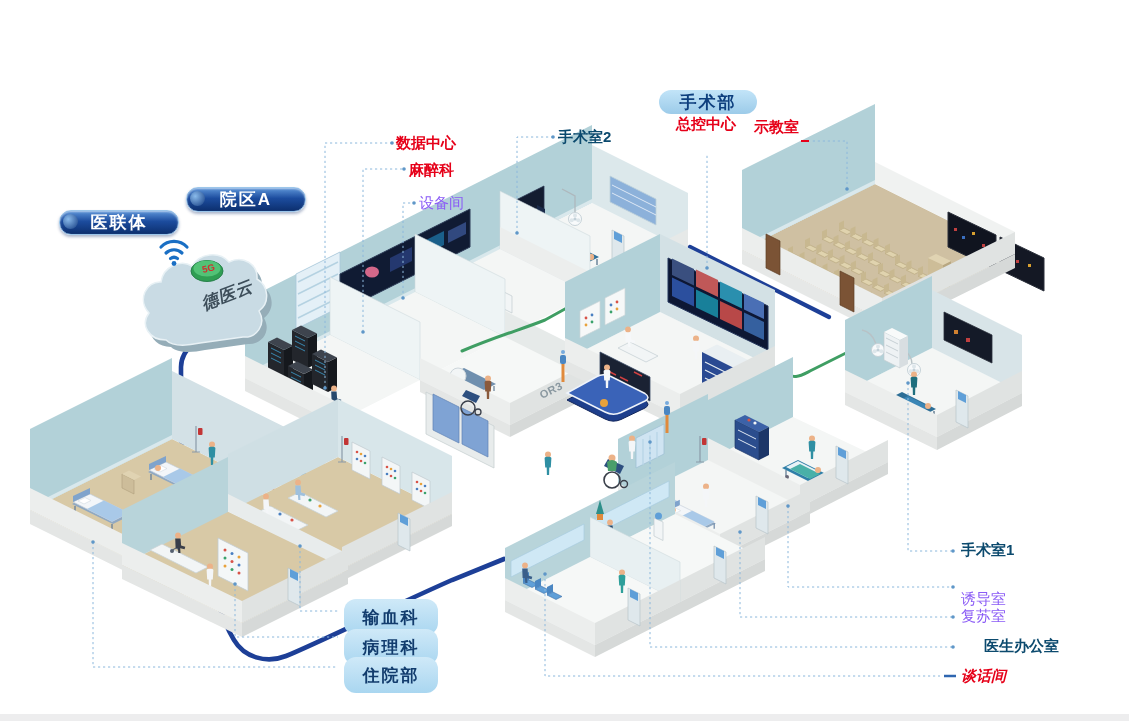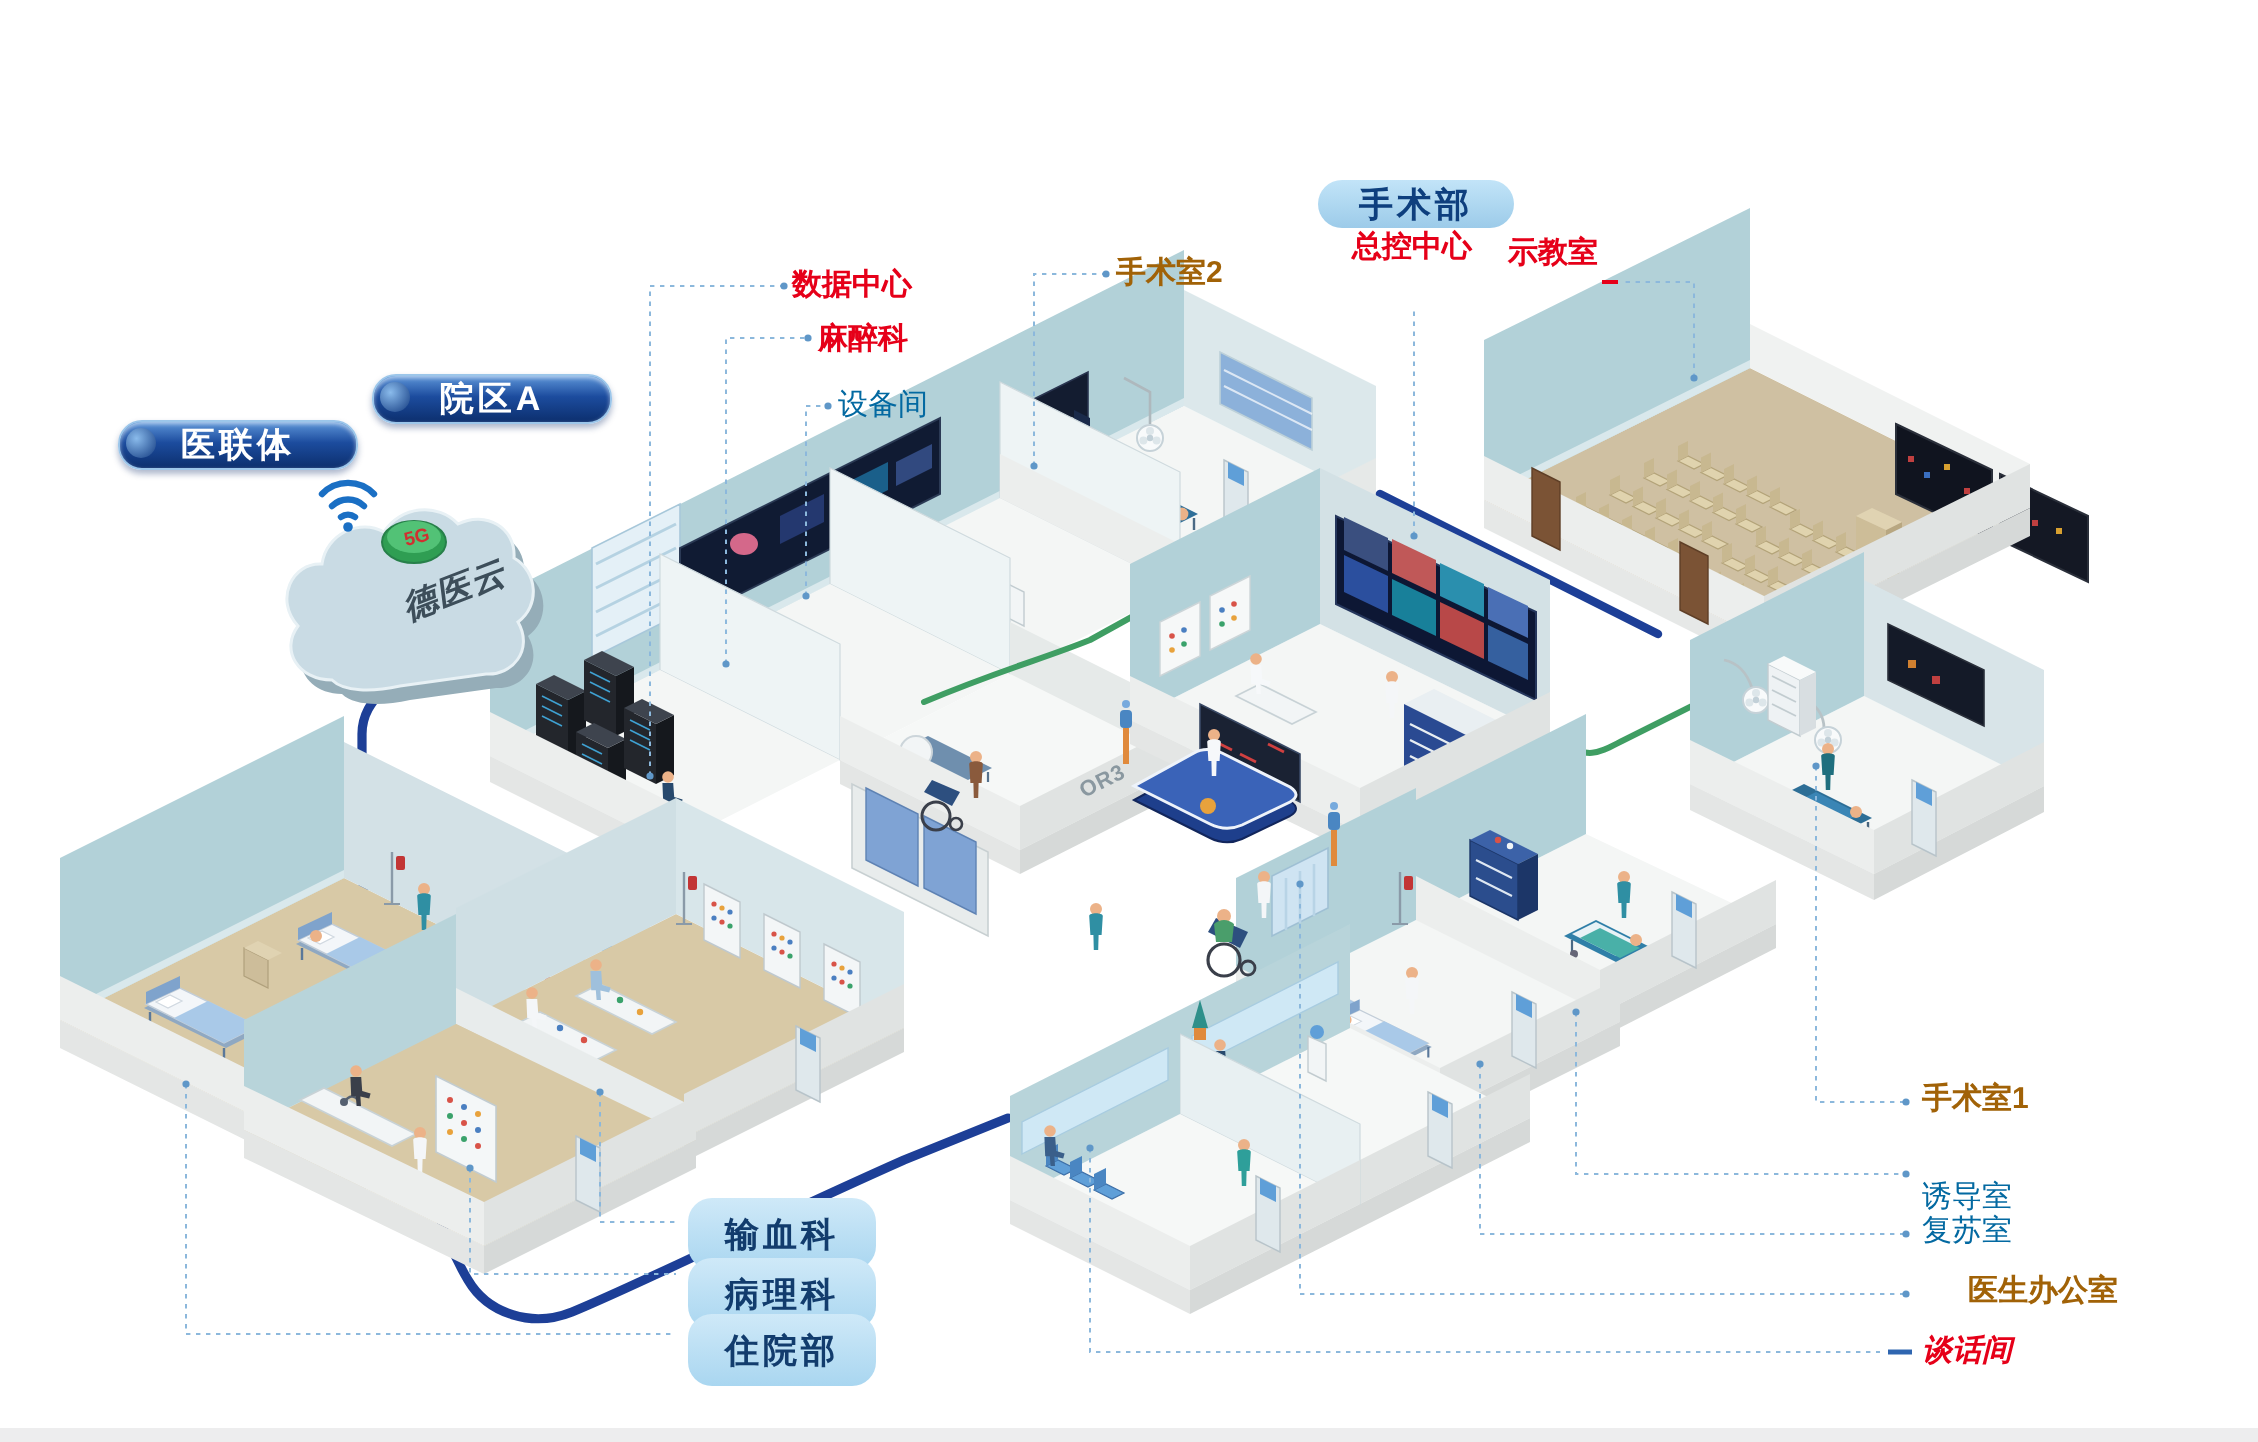--- a/index.html
+++ b/index.html
@@ -1,22 +1,22 @@
 <!DOCTYPE html>
 <html><head>
 <meta charset="utf-8">
 <style>
   html,body{margin:0;padding:0;background:#fff;}
   #stage{position:relative;width:1129px;height:721px;overflow:hidden;background:#ffffff;
          font-family:"Liberation Sans",sans-serif;}
   #scene{position:absolute;left:0;top:0;}
   .label{position:absolute;font-size:15px;font-weight:bold;white-space:nowrap;line-height:18px;}
   .label.red{color:#e60019;text-align:center;}
-  .label.dark{color:#a16207;}
-  .label.gray{color:#0369a1;font-weight:normal;}
+  .label.dark{color:#0c4a6e;}
+  .label.gray{color:#8b5cf6;font-weight:normal;}
   .pill{position:absolute;display:flex;align-items:center;justify-content:center;
         font-size:17px;font-weight:bold;letter-spacing:2px;border-radius:12px;}
   .pill.navy{width:118px;height:23px;color:#ffffff;
         background:linear-gradient(180deg,#5c94d8 0%,#1c4c9e 45%,#0c2f6e 100%);
         border:1px solid #9cc6ea;box-shadow:inset 0 1px 2px rgba(255,255,255,.55),0 2px 3px rgba(20,50,110,.35);}
   .pill.navy::before{content:"";position:absolute;left:3px;top:3px;width:15px;height:15px;border-radius:50%;
         background:radial-gradient(circle at 35% 35%,#8fc0ef,#123a80);opacity:.95;}
   .pill.sky{width:98px;height:24px;color:#0e3f7e;
         background:linear-gradient(180deg,#c2e4f8,#9ccbe9);}
   .pill.light{width:94px;height:36px;color:#123c6d;

